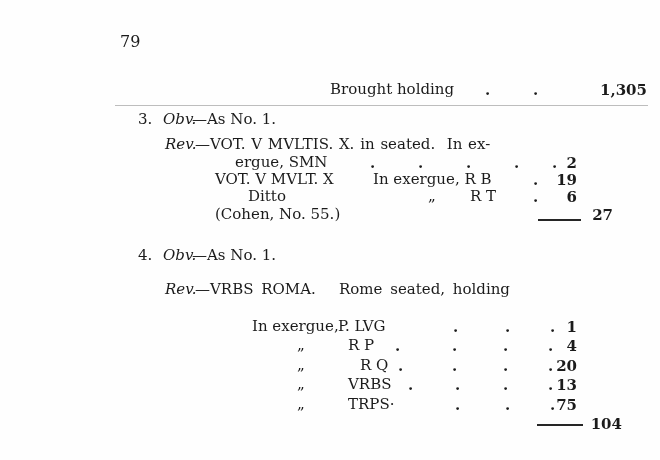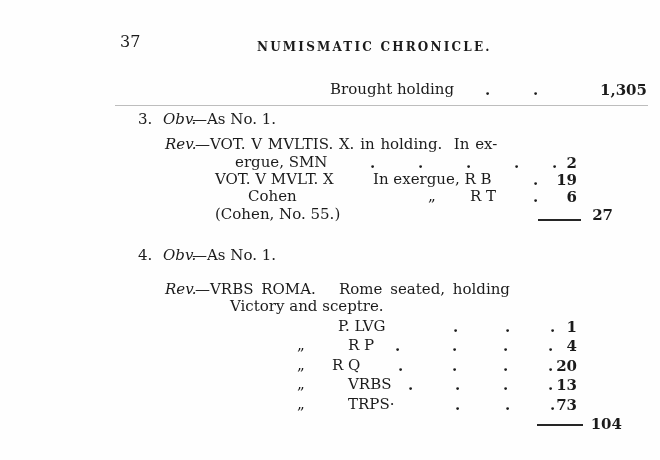--- a/index.html
+++ b/index.html
@@ -25,61 +25,60 @@
   .running-title{
     position:absolute;left:257px;top:40px;
     font-size:12px;font-weight:bold;letter-spacing:2.2px;white-space:pre;
   }
 </style>
 </head>
 <body>
 
 <div class="page">
 
-  <div class="folio t">37</div>
-  <div class="running-title">NUMISMATIC CHRONICLE.</div>
+  <div class="folio t">79</div>
 
   <div class="row" style="top:81px">
     <span class="t" style="left:330px">Brought holding</span>
     <span class="ld" style="left:485px"></span>
     <span class="ld" style="left:533px"></span>
     <span class="amt" style="left:572px;width:75px">1,305</span>
   </div>
   <div class="hairline" style="left:115px;top:105px;width:533px"></div>
 
   <div class="row" style="top:111px">
     <span class="t" style="left:138px">3.</span>
     <span class="t it" style="left:163px">Obv.</span>
     <span class="t" style="left:192px">—As No. 1.</span>
   </div>
 
   <div class="row" style="top:136px">
     <span class="t it" style="left:165px">Rev.</span>
-    <span class="t" style="left:195px;word-spacing:1px">—VOT. V MVLTIS. X. in holding.  In ex-</span>
+    <span class="t" style="left:195px;word-spacing:1px">—VOT. V MVLTIS. X. in seated.  In ex-</span>
   </div>
 
   <div class="row" style="top:154px">
     <span class="t" style="left:235px">ergue, SMN</span>
     <span class="ld" style="left:370px"></span>
     <span class="ld" style="left:418px"></span>
     <span class="ld" style="left:466px"></span>
     <span class="ld" style="left:514px"></span>
     <span class="ld" style="left:552px"></span>
     <span class="amt" style="left:527px">2</span>
   </div>
 
   <div class="row" style="top:171px">
     <span class="t" style="left:373px">In exergue, R B</span>
     <span class="t" style="left:215px">VOT. V MVLT. X</span>
     <span class="ld" style="left:533px"></span>
     <span class="amt" style="left:527px">19</span>
   </div>
 
   <div class="row" style="top:188px">
-    <span class="t" style="left:248px">Cohen</span>
+    <span class="t" style="left:248px">Ditto</span>
     <span class="t" style="left:428px">„</span>
     <span class="t" style="left:470px">R T</span>
     <span class="ld" style="left:533px"></span>
     <span class="amt" style="left:527px">6</span>
   </div>
 
   <div class="row" style="top:206px">
     <span class="t" style="left:215px">(Cohen, No. 55.)</span>
     <span class="sub" style="left:573px;width:40px">27</span>
   </div>
@@ -89,45 +88,43 @@
     <span class="t" style="left:138px">4.</span>
     <span class="t it" style="left:163px">Obv.</span>
     <span class="t" style="left:192px">—As No. 1.</span>
   </div>
 
   <div class="row" style="top:281px">
     <span class="t it" style="left:165px">Rev.</span>
     <span class="t" style="left:195px;word-spacing:3px">—VRBS ROMA.   Rome seated, holding</span>
   </div>
 
-  <div class="row" style="top:298px">
-    <span class="t" style="left:230px">Victory and sceptre.</span>
-  </div>
 
   <div class="row" style="top:318px">
+    <span class="t" style="left:252px">In exergue,</span>
     <span class="t" style="left:338px">P. LVG</span>
     <span class="ld" style="left:453px"></span>
     <span class="ld" style="left:505px"></span>
     <span class="ld" style="left:550px"></span>
     <span class="amt" style="left:527px">1</span>
   </div>
 
   <div class="row" style="top:337px">
     <span class="t" style="left:297px">„</span>
     <span class="t" style="left:348px">R P</span>
     <span class="ld" style="left:395px"></span>
     <span class="ld" style="left:452px"></span>
     <span class="ld" style="left:503px"></span>
     <span class="ld" style="left:548px"></span>
     <span class="amt" style="left:527px">4</span>
   </div>
 
   <div class="row" style="top:357px">
     <span class="t" style="left:297px">„</span>
-    <span class="t" style="left:332px">R Q</span>
+    <span class="t" style="left:360px">R Q</span>
     <span class="ld" style="left:398px"></span>
     <span class="ld" style="left:452px"></span>
     <span class="ld" style="left:503px"></span>
     <span class="ld" style="left:548px"></span>
     <span class="amt" style="left:527px">20</span>
   </div>
 
   <div class="row" style="top:376px">
     <span class="t" style="left:297px">„</span>
     <span class="t" style="left:348px">VRBS</span>
@@ -137,21 +134,21 @@
     <span class="ld" style="left:548px"></span>
     <span class="amt" style="left:527px">13</span>
   </div>
 
   <div class="row" style="top:396px">
     <span class="t" style="left:297px">„</span>
     <span class="t" style="left:348px">TRPS·</span>
     <span class="ld" style="left:455px"></span>
     <span class="ld" style="left:505px"></span>
     <span class="ld" style="left:550px"></span>
-    <span class="amt" style="left:527px">73</span>
+    <span class="amt" style="left:527px">75</span>
   </div>
 
   <div class="row" style="top:415px">
     <span class="sub" style="left:580px;width:42px">104</span>
   </div>
   <div class="dashrule" style="left:537px;top:424px;width:46px"></div>
 
 </div>
 
 </body></html>

